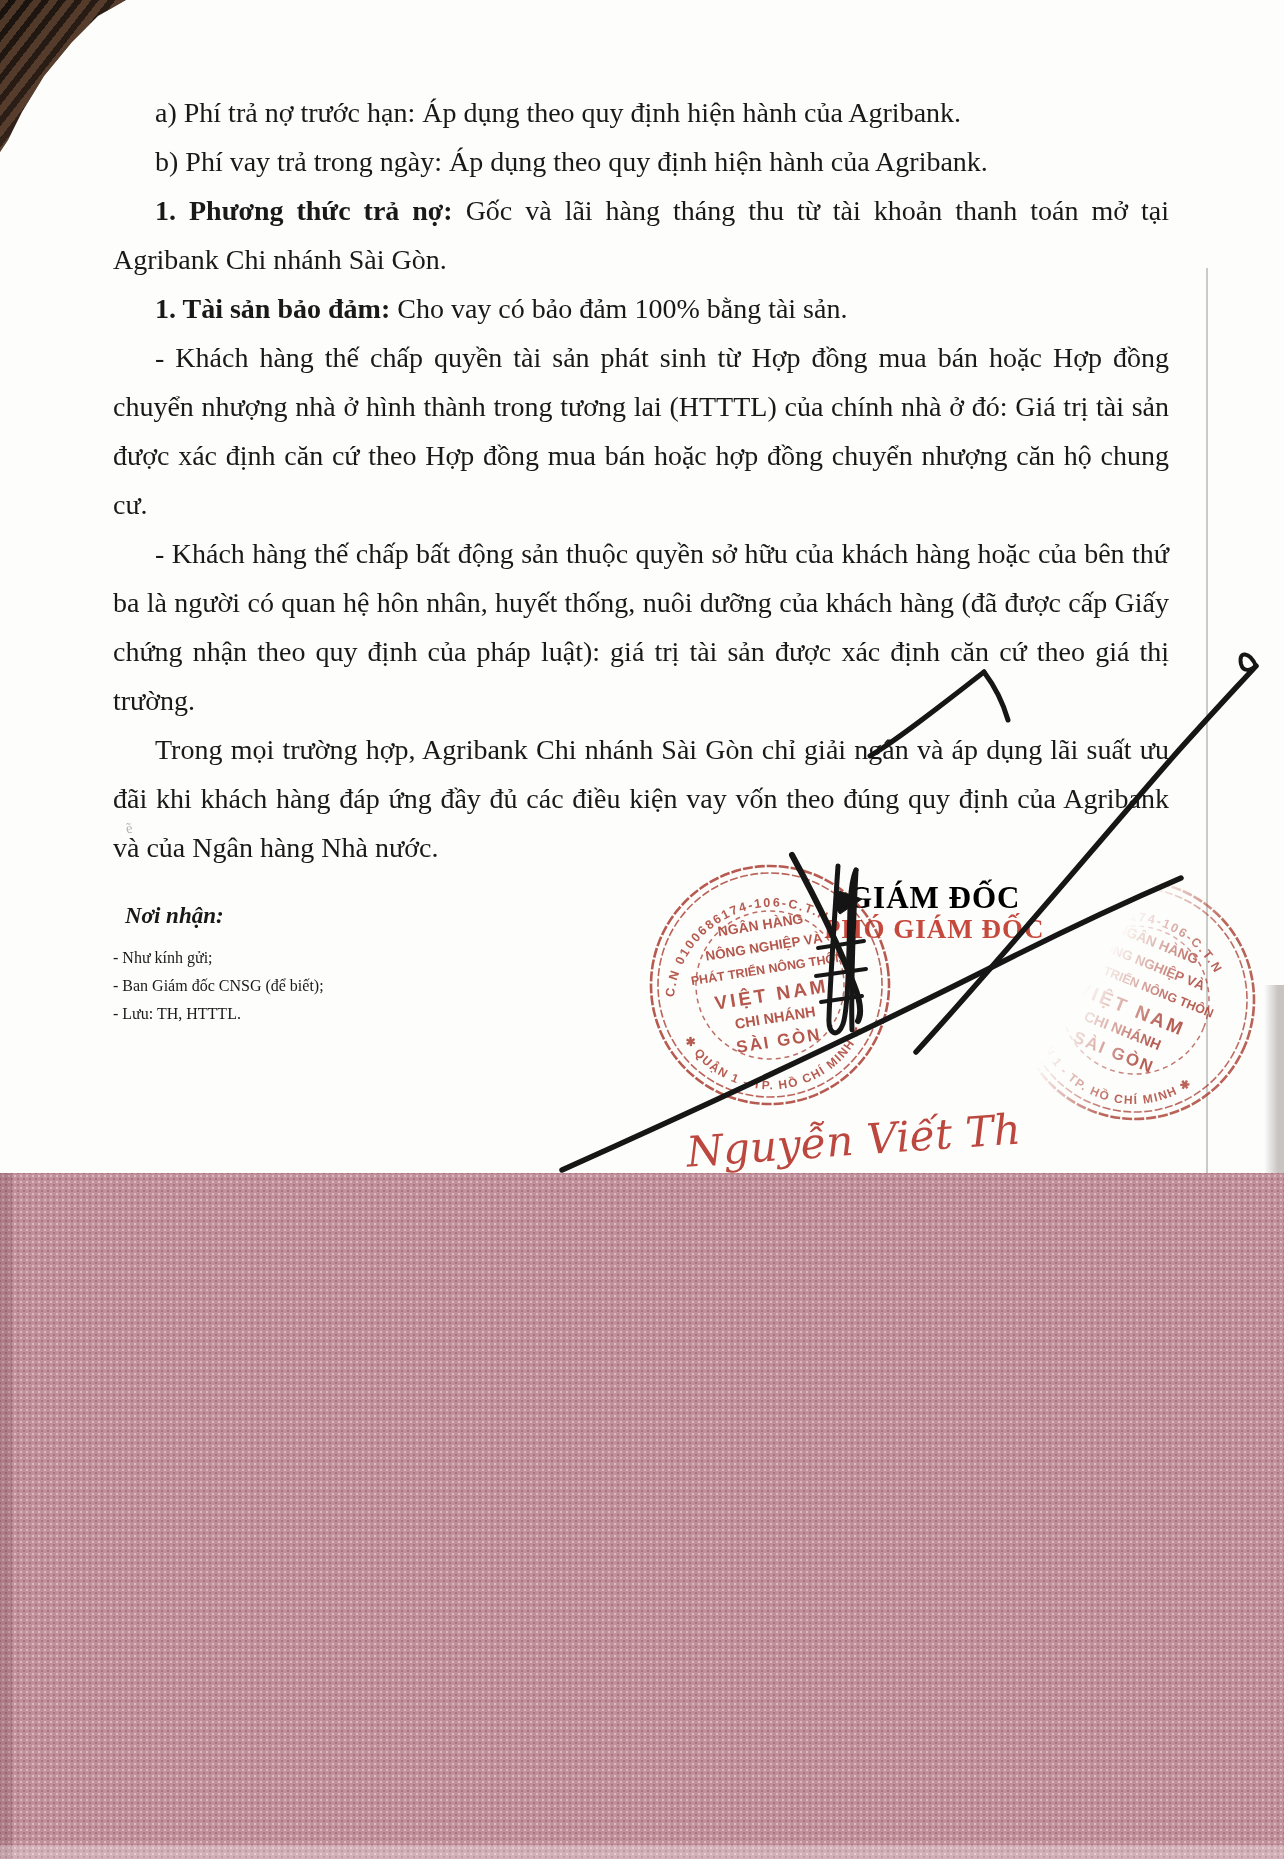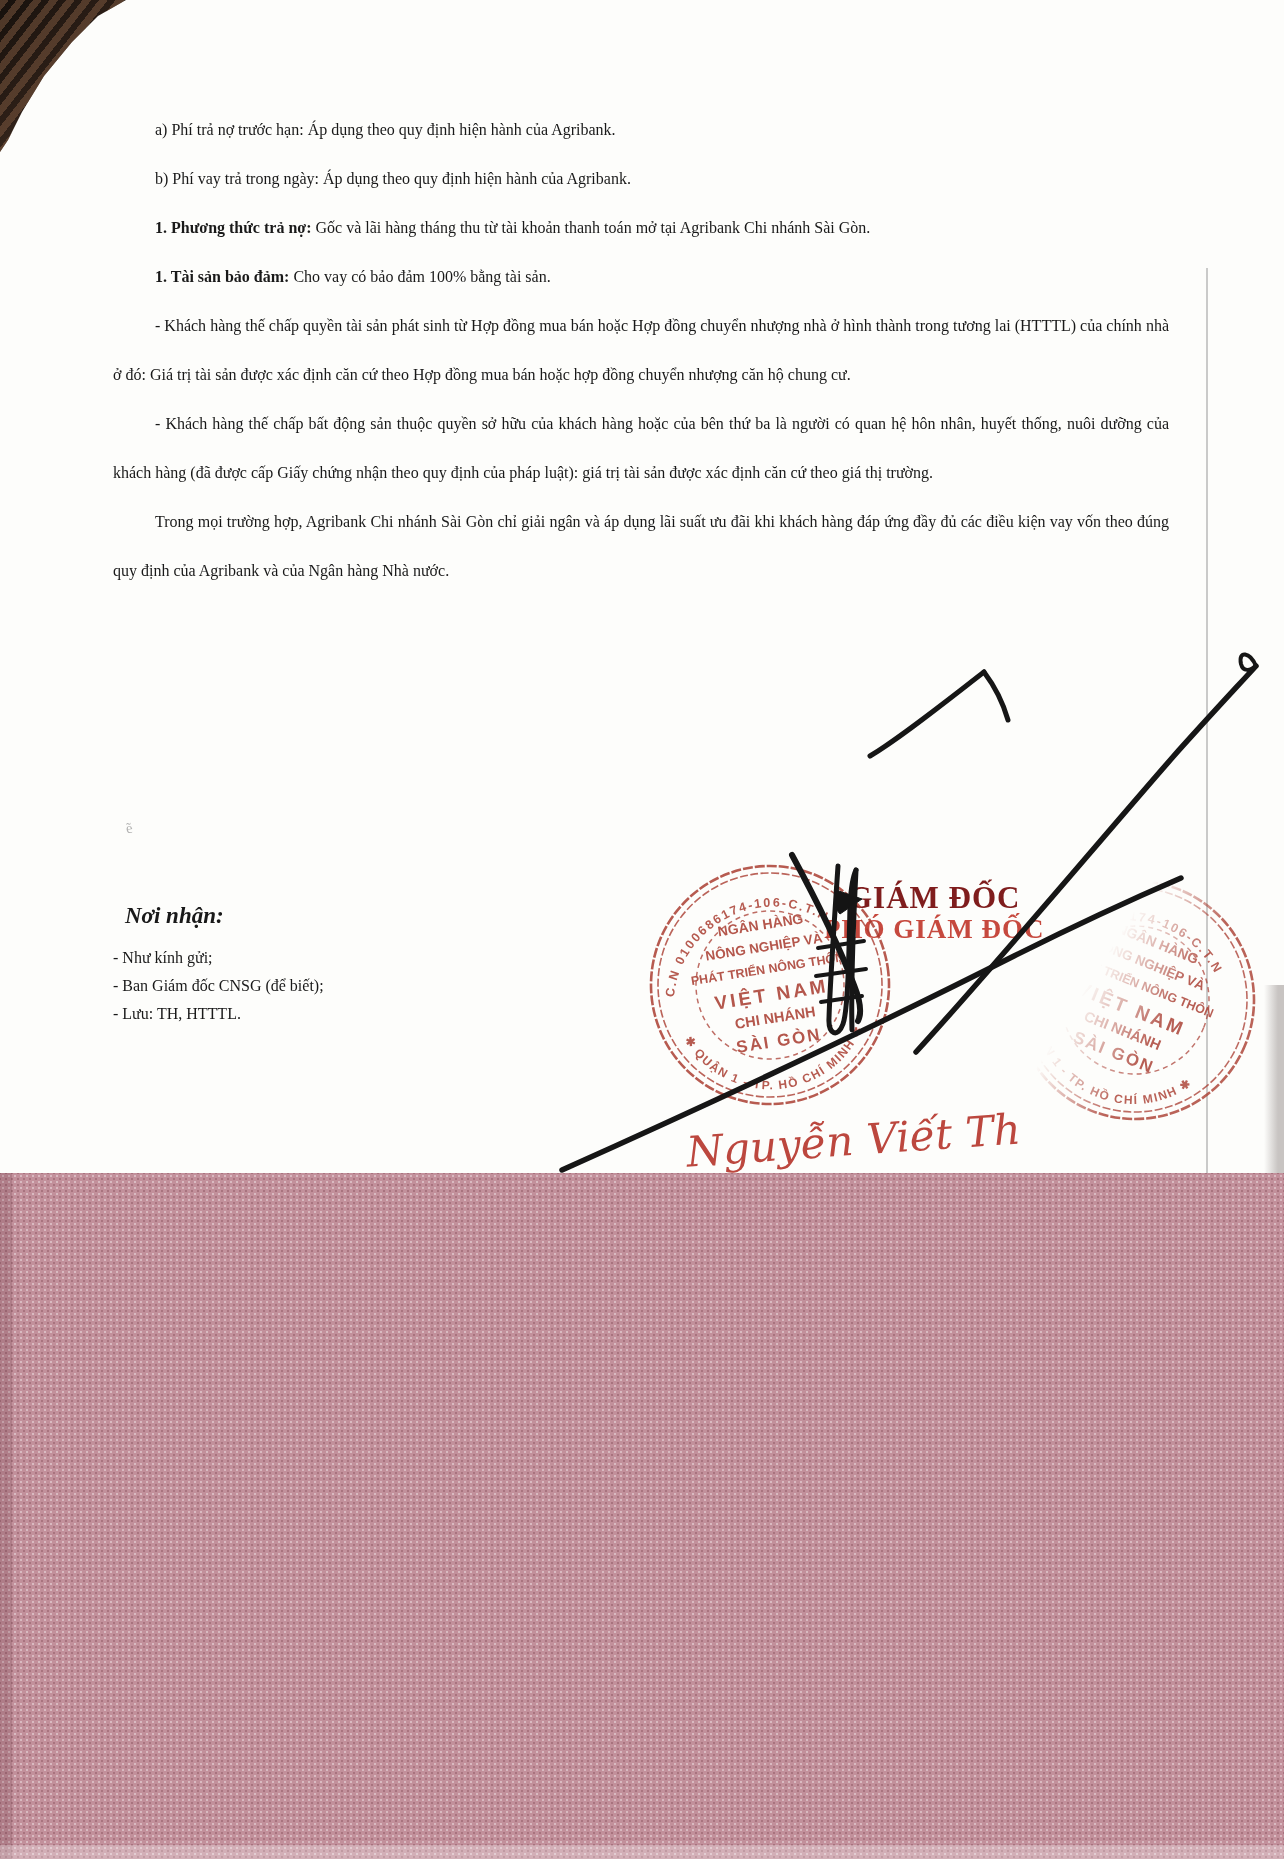--- a/index.html
+++ b/index.html
@@ -17,35 +17,35 @@
       linear-gradient(135deg,#16100c 0%, #2d1f17 45%, #56402f 78%, #7a5c43 100%);
     clip-path:polygon(0 0, 126px 0, 98px 16px, 72px 42px, 44px 76px, 22px 112px, 8px 140px, 0 152px);
   }
   
   .scan-line-v{position:absolute; left:1206px; top:268px; width:2px; height:905px; background:rgba(140,140,140,.45);}
   .scan-strip-right{position:absolute; right:0; top:985px; width:20px; height:874px; background:linear-gradient(90deg, rgba(198,194,192,0), #c8c4c2 70%);}
   .smudge{position:absolute; left:126px; top:820px; color:#a0a0a0; font-size:15px; transform:rotate(-10deg); opacity:.8;}
 
   
   .doc-body{
-    position:absolute; left:113px; top:105px; width:1056px;
-    font-size:16px; line-height:49px; text-align:justify;
+    position:absolute; left:113px; top:88px; width:1056px;
+    font-size:28px; line-height:49px; text-align:justify;
   }
   .doc-body p{margin:0; text-indent:42px;}
   .doc-body b{font-weight:bold;}
 
   
   .recipients{position:absolute; left:113px; top:888px; width:430px;}
   .recipients .heading{font-weight:bold; font-style:italic; font-size:23px; line-height:32px; margin:12px;}
   .recipients ul{list-style:none; margin:2px 0 0 0; padding:0; font-size:16px; line-height:28px;}
 
   
   .sig-title{
     position:absolute; left:848px; top:880px;
-    font-size:31px; font-weight:bold; letter-spacing:1px; color:#7f1d1d; white-space:nowrap;
+    font-size:31px; font-weight:bold; letter-spacing:1px; color:#000000; white-space:nowrap;
   }
   .sig-subtitle{
     position:absolute; left:824px; top:914px;
     font-size:27px; font-weight:bold; letter-spacing:1px; color:#c23a2e; white-space:nowrap; opacity:.92;
   }
   .signer-script{
     position:absolute; left:686px; top:1116px;
     font-family:"DejaVu Serif", serif; font-style:italic;
     font-size:42px; color:#b5342a; white-space:nowrap; transform:rotate(-4deg); opacity:.9;
   }

